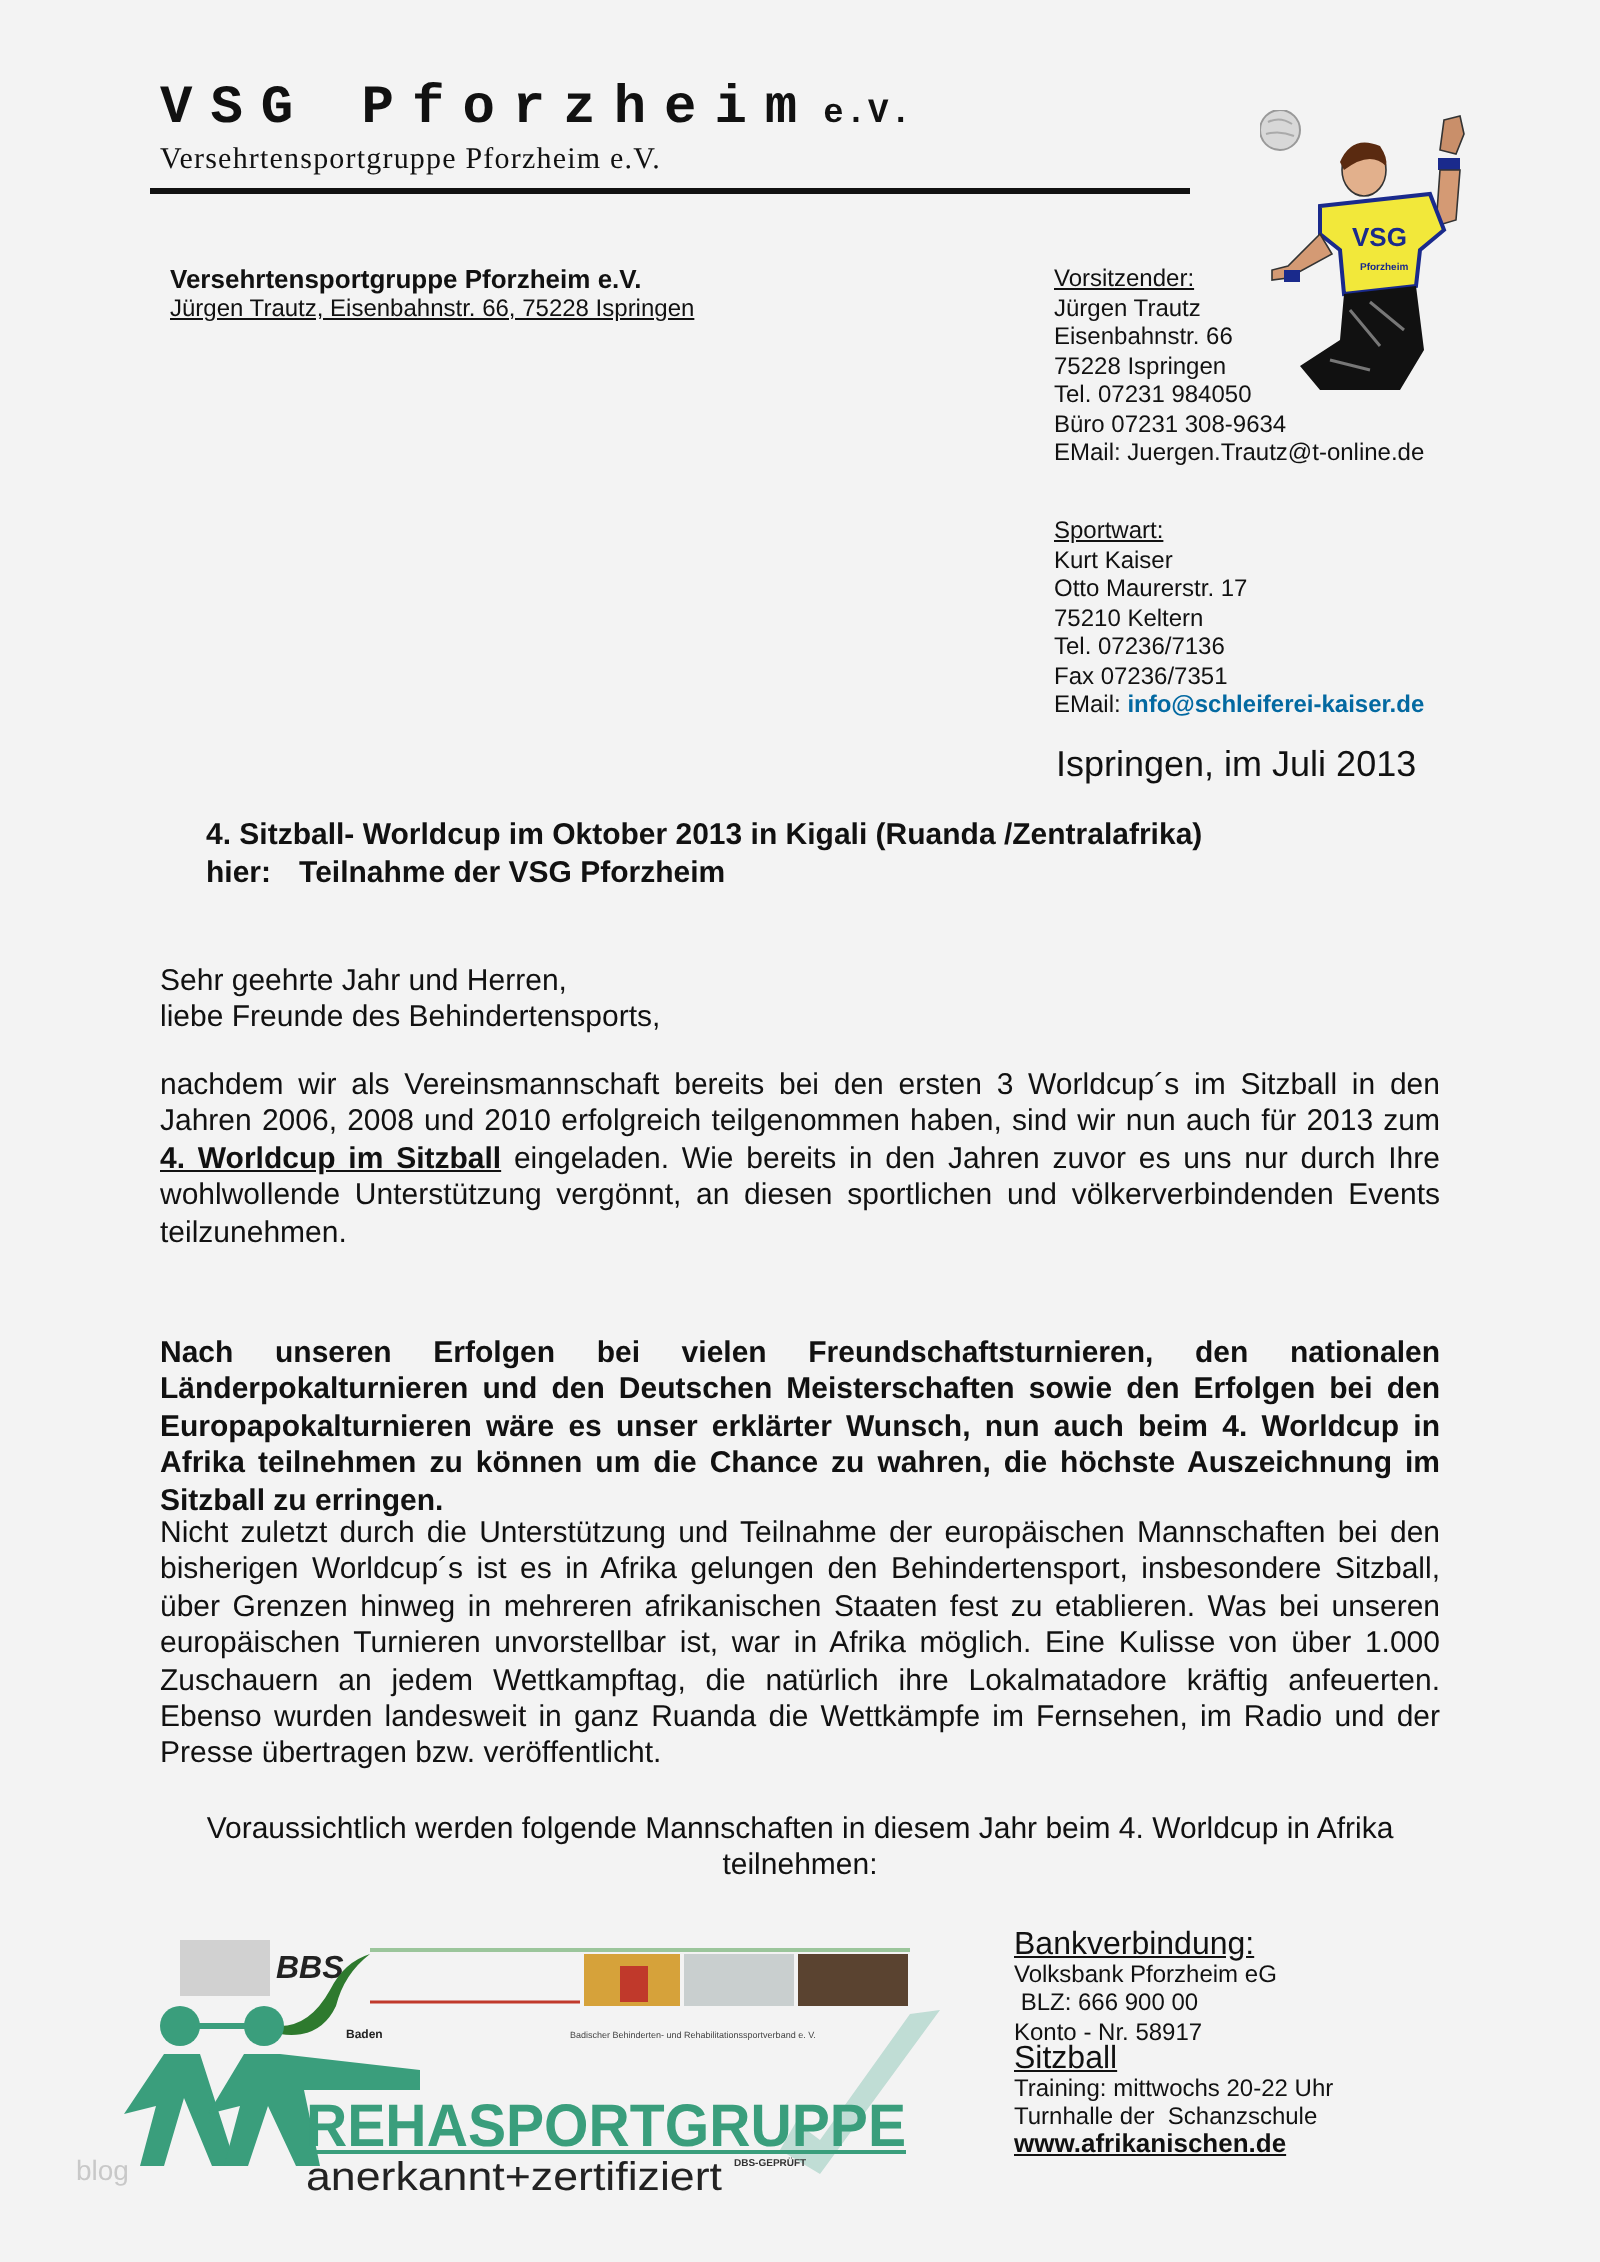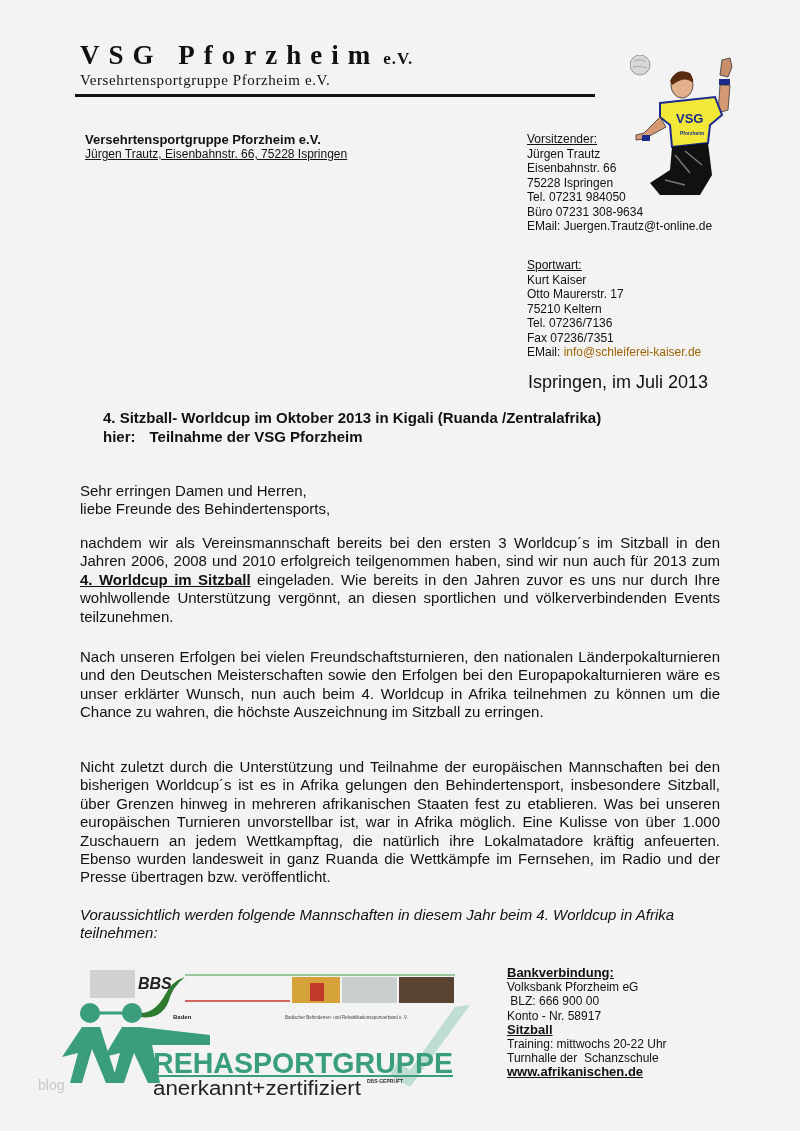--- a/index.html
+++ b/index.html
@@ -3,56 +3,56 @@
 <meta charset="utf-8">
 <style>
   html, body { margin: 0; padding: 0; }
   body {
     width: 800px; height: 1131px; background: #f3f3f3; position: relative; overflow: hidden;
     font-family: "Liberation Sans", sans-serif; color: #111;
   }
   .abs { position: absolute; }
   .serif { font-family: "Liberation Serif", "DejaVu Serif", serif; }
 
-  #brand-title { left: 80px; top: 40px; font-size: 27px; font-weight: bold; letter-spacing: 9px; white-space: nowrap; }
+  #brand-title { left: 80px; top: 40px; font-size: 27px; font-weight: bold; letter-spacing: 9px; white-space: nowrap; font-family: Liberation Mono, monospace; }
   #brand-title .ev { font-size: 17px; letter-spacing: 1px; margin-left: 4px; }
   #brand-sub { left: 80px; top: 72px; font-size: 15px; letter-spacing: 0.6px; white-space: nowrap; }
   #brand-rule { left: 75px; top: 94px; width: 520px; height: 3px; background: #111; }
 
   #mascot { left: 630px; top: 55px; width: 115px; height: 145px; }
 
   #sender { left: 85px; top: 133px; font-size: 12px; line-height: 14px; }
   #sender .name { font-weight: bold; font-size: 13px; }
   #sender .addr { text-decoration: underline; font-size: 12px; }
 
   .contact { font-size: 12px; line-height: 14.5px; }
   .contact .role { text-decoration: underline; }
   #chair { left: 527px; top: 132px; }
   #sport { left: 527px; top: 258px; }
-  #sport .mail a { color: #a16207; }
+  #sport .mail a { color: #0369a1; font-weight: bold; }
 
   #place-date { left: 528px; top: 372px; font-size: 18px; }
 
   #subject { left: 80px; top: 408px; font-size: 15px; font-weight: bold; line-height: 19px; margin-left: 23px; }
   #subject .hier-gap { display: inline-block; width: 14px; }
 
   #salutation { left: 80px; top: 482px; font-size: 15px; line-height: 18px; }
 
   .para { left: 80px; width: 640px; font-size: 15px; line-height: 18.4px; text-align: justify; }
   #p1 { top: 534px; }
   #p1 .hl { font-weight: bold; text-decoration: underline; }
-  #p2 { top: 648px; font-weight: normal; }
+  #p2 { top: 668px; font-weight: bold; }
   #p3 { top: 758px; }
-  #p4 { top: 906px; text-align: left; font-style: italic; }
+  #p4 { top: 906px; text-align: center; }
 
   #footer-logo { left: 60px; top: 965px; width: 430px; height: 140px; }
   #blog-mark { left: 38px; top: 1077px; font-size: 14px; color: #c8c8c8; }
 
   #bank { left: 507px; top: 966px; font-size: 12px; line-height: 14.2px; }
-  #bank .h { font-weight: bold; text-decoration: underline; font-size: 13px; }
+  #bank .h { font-weight: normal; text-decoration: underline; font-size: 16px; }
   #bank .web { font-weight: bold; text-decoration: underline; font-size: 13px; }
 </style>
 </head>
 <body>
 
 <div id="brand-title" class="abs serif"><span>VSG Pforzheim</span><span class="ev">e.V.</span></div>
 <div id="brand-sub" class="abs serif">Versehrtensportgruppe Pforzheim  e.V.</div>
 <div id="brand-rule" class="abs"></div>
 
 <svg id="mascot" class="abs" viewBox="0 0 115 145">
@@ -98,21 +98,21 @@
 </div>
 
 <div id="place-date" class="abs">Ispringen, im Juli 2013</div>
 
 <div id="subject" class="abs">
   <div>4. Sitzball- Worldcup im Oktober 2013 in Kigali (Ruanda /Zentralafrika)</div>
   <div><span>hier:</span><span class="hier-gap"></span><span>Teilnahme der VSG Pforzheim</span></div>
 </div>
 
 <div id="salutation" class="abs">
-  <div>Sehr erringen Damen und Herren,</div>
+  <div>Sehr geehrte Jahr und Herren,</div>
   <div>liebe Freunde des Behindertensports,</div>
 </div>
 
 <div id="p1" class="abs para"><span>nachdem wir als Vereinsmannschaft bereits bei den ersten 3 Worldcup´s im Sitzball in den Jahren 2006, 2008 und 2010 erfolgreich teilgenommen haben, sind wir nun auch für 2013 zum </span><span class="hl">4. Worldcup im Sitzball</span><span> eingeladen. Wie bereits  in den Jahren zuvor es uns nur durch Ihre wohlwollende Unterstützung vergönnt, an diesen sportlichen und völkerverbindenden Events teilzunehmen.</span></div>
 <div id="p2" class="abs para">Nach unseren Erfolgen bei vielen Freundschaftsturnieren, den nationalen Länderpokalturnieren und den Deutschen Meisterschaften sowie den Erfolgen bei den Europapokalturnieren wäre es unser erklärter Wunsch, nun auch beim 4. Worldcup in Afrika teilnehmen zu können um die Chance zu wahren, die höchste Auszeichnung im Sitzball zu erringen.</div>
 <div id="p3" class="abs para">Nicht zuletzt durch die Unterstützung und Teilnahme der europäischen Mannschaften  bei den bisherigen Worldcup´s ist es in Afrika gelungen den Behindertensport, insbesondere Sitzball, über Grenzen hinweg in mehreren afrikanischen Staaten fest zu etablieren. Was bei unseren europäischen Turnieren unvorstellbar ist, war in Afrika möglich. Eine Kulisse von über 1.000 Zuschauern an jedem Wettkampftag, die natürlich ihre Lokalmatadore kräftig anfeuerten. Ebenso wurden landesweit in ganz Ruanda die Wettkämpfe im Fernsehen, im Radio und der Presse übertragen bzw. veröffentlicht.</div>
 <div id="p4" class="abs para">Voraussichtlich werden folgende Mannschaften in diesem Jahr beim 4. Worldcup in Afrika teilnehmen:</div>
 
 <svg id="footer-logo" class="abs" viewBox="0 0 430 140">
   <rect x="30" y="5" width="45" height="28" fill="#bbb" opacity="0.6"></rect>

